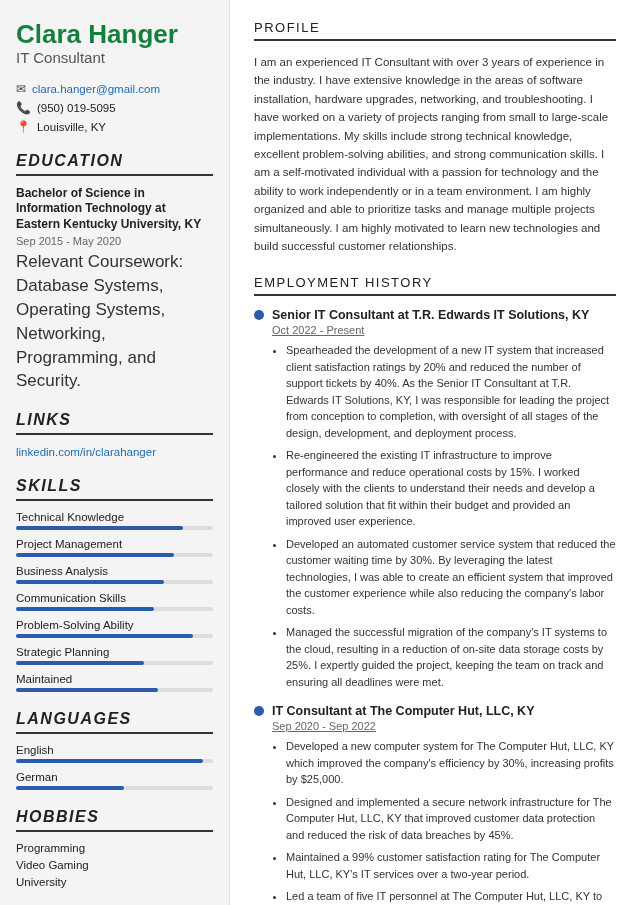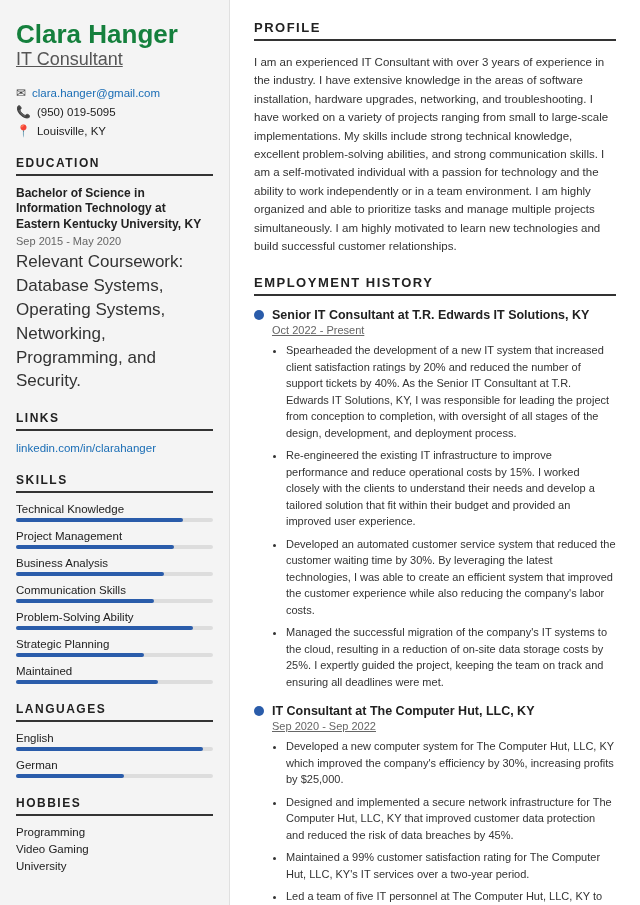--- a/index.html
+++ b/index.html
@@ -3,40 +3,40 @@
   <meta charset="utf-8">
   <style>
     * { box-sizing: border-box; margin: 0; padding: 0; }
     body { font-family: Arial, sans-serif; font-size: 12px; color: #222; background: #fff; width: 640px; min-height: 905px; }
     .container { display: flex; width: 640px; min-height: 905px; }
     .sidebar { width: 230px; min-width: 230px; background: #f4f4f4; padding: 20px 16px; border-right: 1px solid #e0e0e0; }
     .main { flex: 1; padding: 20px 24px; }
 
     
     .name { font-size: 26px; font-weight: 700; color: #15803d; line-height: 1.1; }
-    .title { font-size: 18px; color: #555; margin-bottom: 16px; text-decoration: underline; }
+    .title { font-size: 15px; color: #555; margin-bottom: 16px; }
     .sidebar-section { margin-bottom: 18px; }
-    .sidebar-section-title { font-size: 12px; font-weight: 700; letter-spacing: 1.5px; text-transform: uppercase; color: #222; border-bottom: 2px solid #333; padding-bottom: 4px; margin-bottom: 10px; }
+    .sidebar-section-title { font-size: 16px; font-weight: 700; letter-spacing: 1.5px; text-transform: uppercase; color: #222; border-bottom: 2px solid #333; padding-bottom: 4px; margin-bottom: 10px; font-style: italic; }
     .contact-item { display: flex; align-items: center; margin-bottom: 5px; font-size: 11.5px; }
     .contact-icon { margin-right: 6px; font-size: 12px; color: #444; }
     .contact-link { color: #1a6db5; text-decoration: none; }
     .edu-degree { font-weight: 700; font-size: 12px; line-height: 1.3; }
     .edu-date { color: #666; font-size: 11px; margin: 3px 0; }
     .edu-coursework { font-size: 17px; color: #333; line-height: 1.4; }
     .link-item { color: #1a6db5; text-decoration: none; font-size: 11.5px; }
     .skill-item { margin-bottom: 8px; }
     .skill-name { font-size: 11.5px; margin-bottom: 3px; color: #222; }
     .skill-bar-bg { background: #ddd; height: 4px; border-radius: 2px; }
     .skill-bar-fill { height: 4px; border-radius: 2px; background: #2a5caa; }
     .lang-item { margin-bottom: 8px; }
     .lang-name { font-size: 11.5px; margin-bottom: 3px; }
     .hobby-item { font-size: 11.5px; margin-bottom: 5px; color: #222; }
 
     
-    .section-title { font-size: 13px; font-weight: 700; letter-spacing: 1.5px; text-transform: uppercase; color: #222; border-bottom: 2px solid #333; padding-bottom: 4px; margin-bottom: 12px; }
+    .section-title { font-size: 13px; font-weight: 400; letter-spacing: 1.5px; text-transform: uppercase; color: #222; border-bottom: 2px solid #333; padding-bottom: 4px; margin-bottom: 12px; }
     .profile-text { font-size: 11.5px; line-height: 1.6; color: #333; margin-bottom: 20px; }
     .main-section { margin-bottom: 20px; }
     .job { margin-bottom: 14px; }
     .job-title { font-weight: 700; font-size: 12.5px; display: flex; align-items: center; }
     .job-dot { width: 10px; height: 10px; border-radius: 50%; background: #2a5caa; margin-right: 8px; flex-shrink: 0; }
     .job-date { font-size: 11px; color: #666; margin: 2px 0 6px 18px; text-decoration: underline; }
     .job-bullets { padding-left: 32px; }
     .job-bullets li { font-size: 11px; line-height: 1.5; color: #333; margin-bottom: 6px; }
   </style>
 </head>

